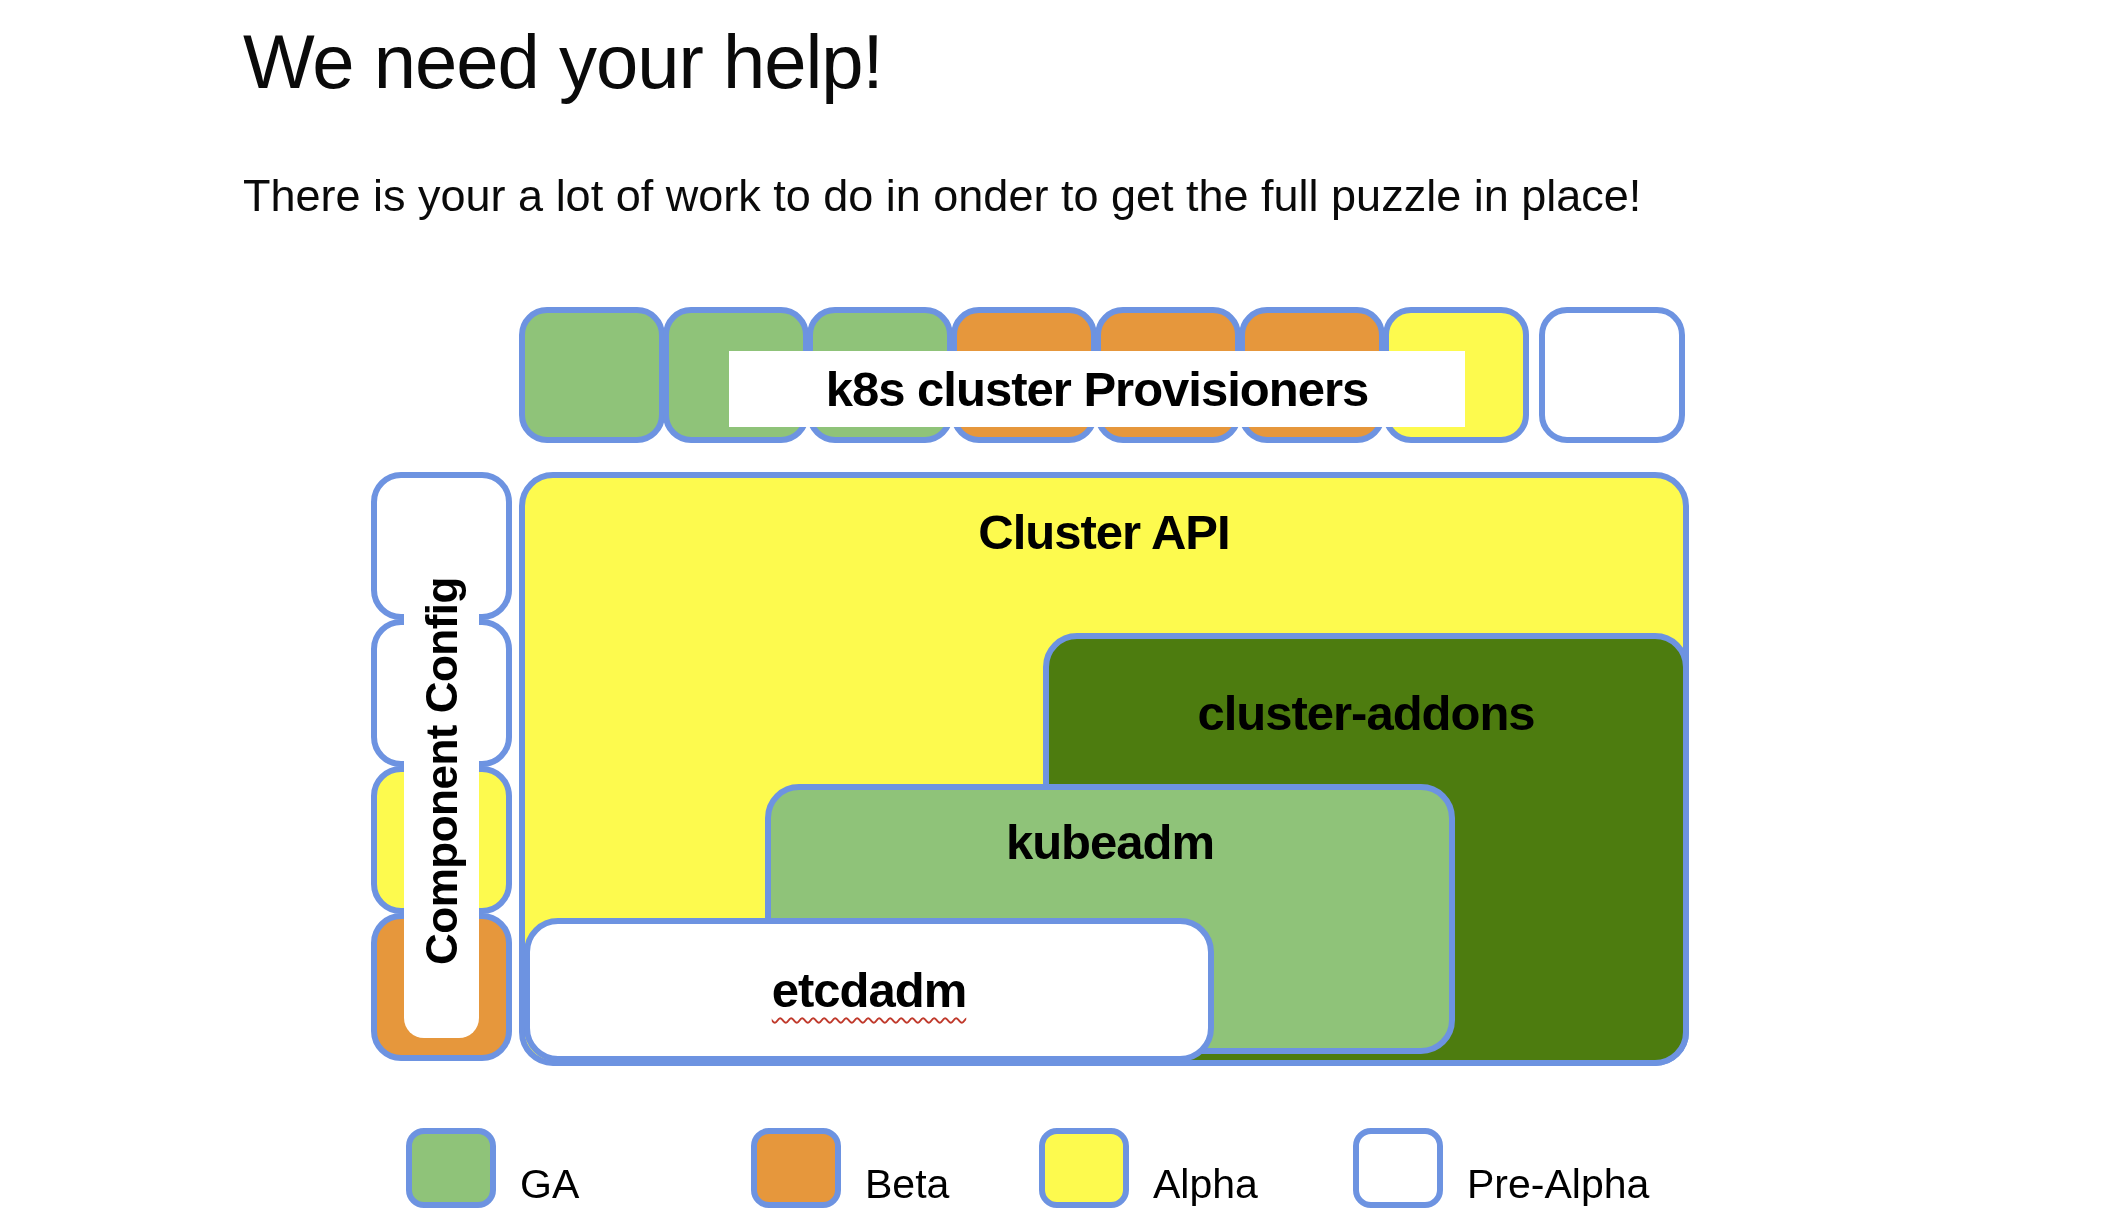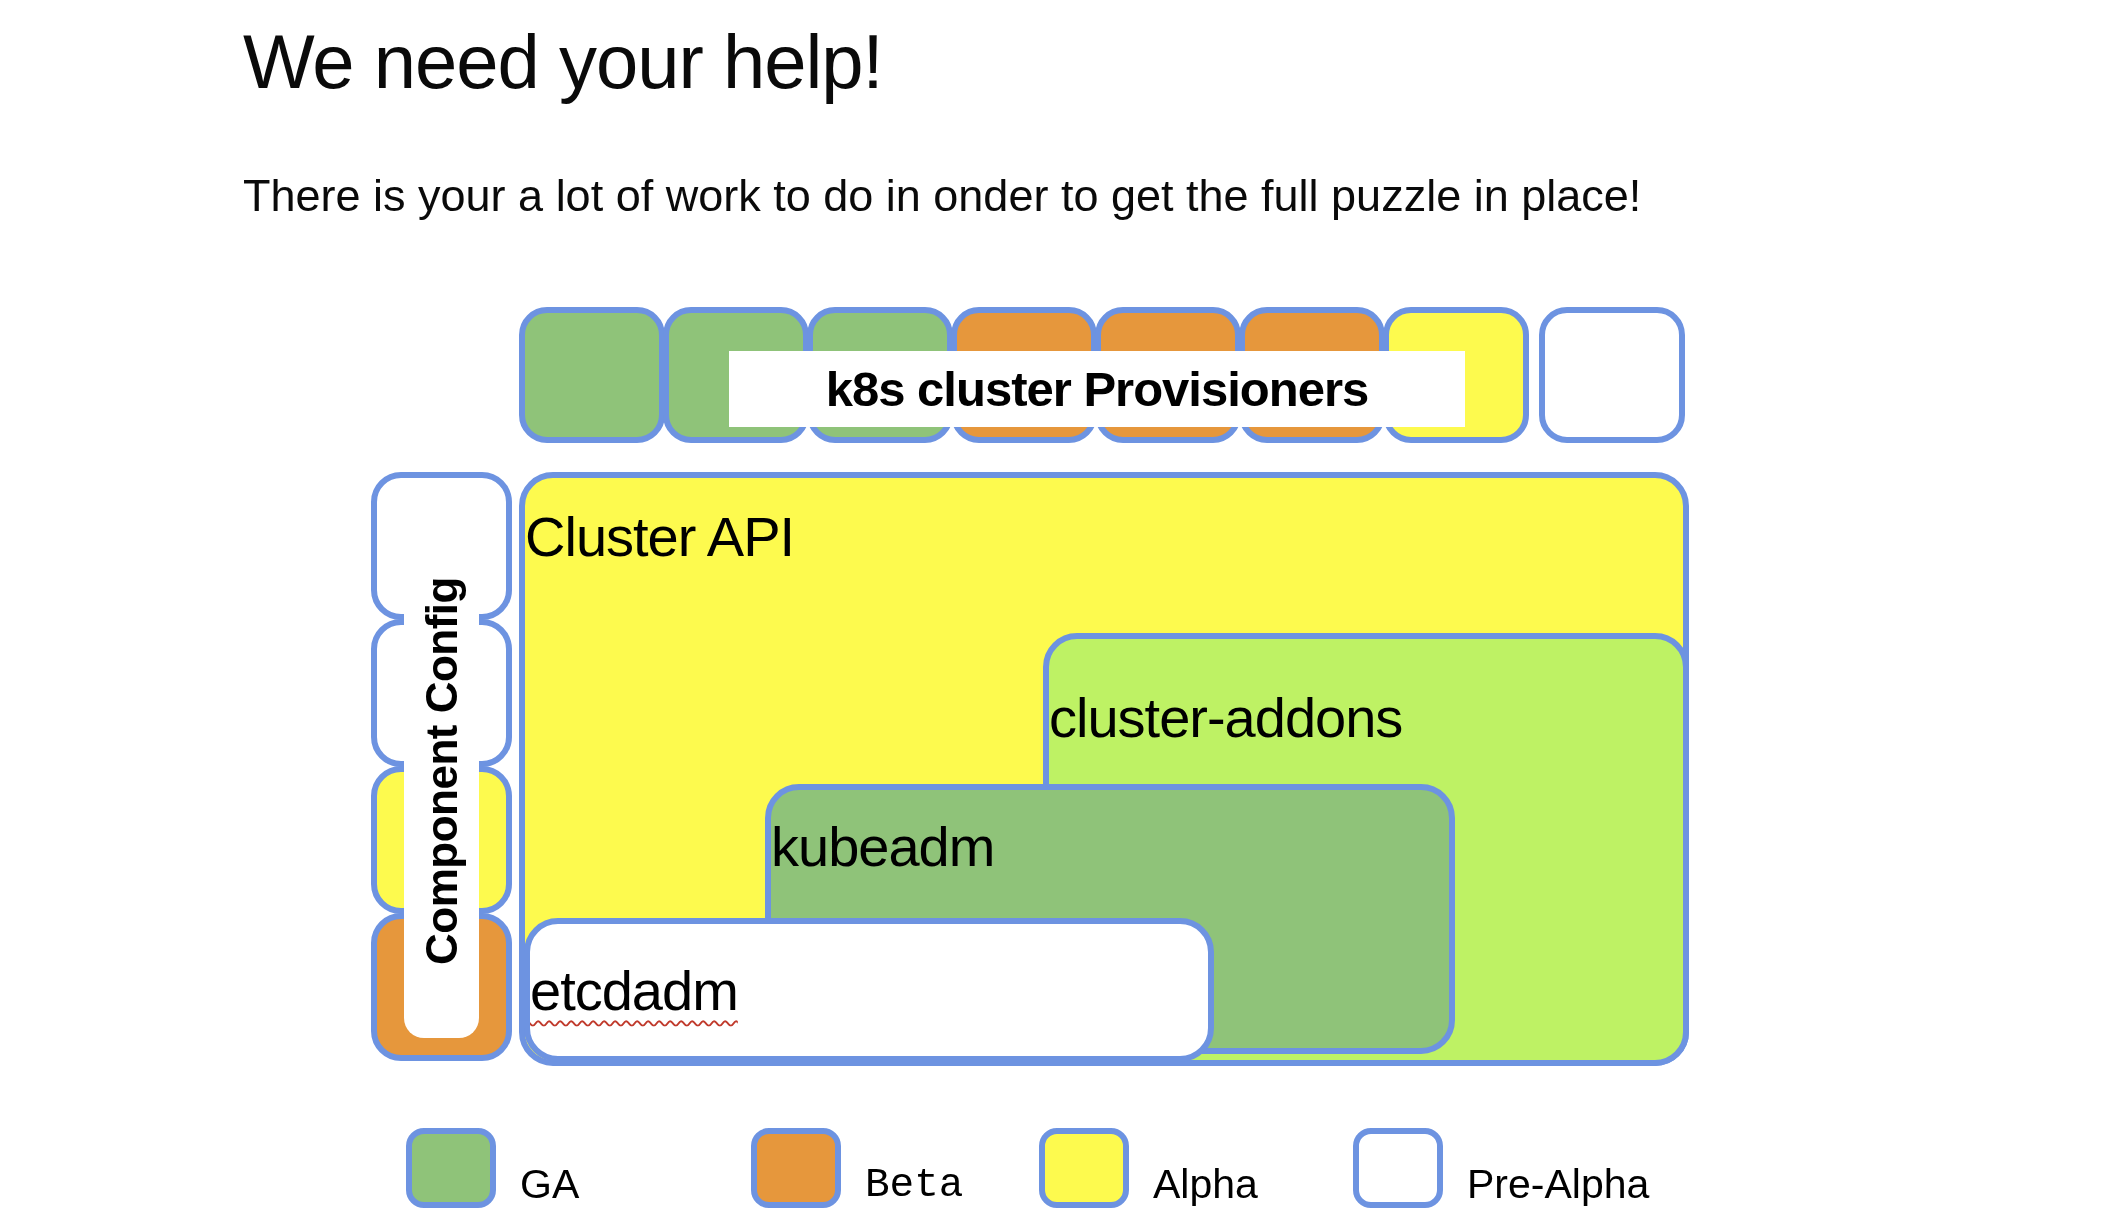--- a/index.html
+++ b/index.html
@@ -72,22 +72,22 @@
     font-size:44px;font-weight:700;letter-spacing:-0.5px;
   }
   
   .bigbox{
     position:absolute;
     border:6px solid var(--blue);
     border-radius:34px;
     background:#fff;
   }
   .bigbox .boxlabel{
-    display:block;width:100%;text-align:left;
-    font-size:56px;font-weight:400;letter-spacing:-1px;
+    display:block;width:100%;text-align:center;
+    font-size:49px;font-weight:700;letter-spacing:-1px;
   }
   .box-cluster-api{left:519px;top:472px;width:1170px;height:594px;z-index:1;}
   .box-cluster-api .boxlabel{margin-top:26px;}
   .box-cluster-addons{left:1043px;top:633px;width:646px;height:433px;z-index:2;}
   .box-cluster-addons .boxlabel{margin-top:46px;}
   .box-kubeadm{left:765px;top:784px;width:690px;height:270px;z-index:3;}
   .box-kubeadm .boxlabel{margin-top:24px;}
   .box-etcdadm{left:524px;top:918px;width:690px;height:144px;z-index:4;
     display:flex;align-items:center;justify-content:center;}
   .box-etcdadm .boxlabel{margin-top:0;}
@@ -137,38 +137,38 @@
     </div>
 
   <div class="config-band">
     <span>Component Config</span>
   </div>
 
   <div class="bigbox box-cluster-api" style="background: rgb(253, 250, 78);">
     <span class="boxlabel">Cluster API</span>
   </div>
 
-  <div class="bigbox box-cluster-addons" style="background: #bef264;">
+  <div class="bigbox box-cluster-addons" style="background: #4d7c0f;">
     <span class="boxlabel">cluster-addons</span>
   </div>
 
   <div class="bigbox box-kubeadm" style="background: rgb(143, 195, 121);">
     <span class="boxlabel">kubeadm</span>
   </div>
 
   <div class="bigbox box-etcdadm" style="background: rgb(255, 255, 255);">
     <span class="boxlabel misspelled">etcdadm</span>
   </div>
 
   <div id="legend-root">
       <div class="legend-item" style="left: 406px;">
         <div class="sq" style="background: rgb(143, 195, 121);"></div>
         <span class="leg-label">GA</span>
       </div>
-      <div class="legend-item" style="left: 751px; font-family: Liberation Mono, monospace;">
+      <div class="legend-item" style="left: 751px;">
         <div class="sq" style="background: rgb(230, 151, 60);"></div>
         <span class="leg-label">Beta</span>
       </div>
       <div class="legend-item" style="left: 1039px;">
         <div class="sq" style="background: rgb(253, 250, 78);"></div>
         <span class="leg-label">Alpha</span>
       </div>
       <div class="legend-item" style="left: 1353px;">
         <div class="sq" style="background: rgb(255, 255, 255);"></div>
         <span class="leg-label">Pre-Alpha</span>

